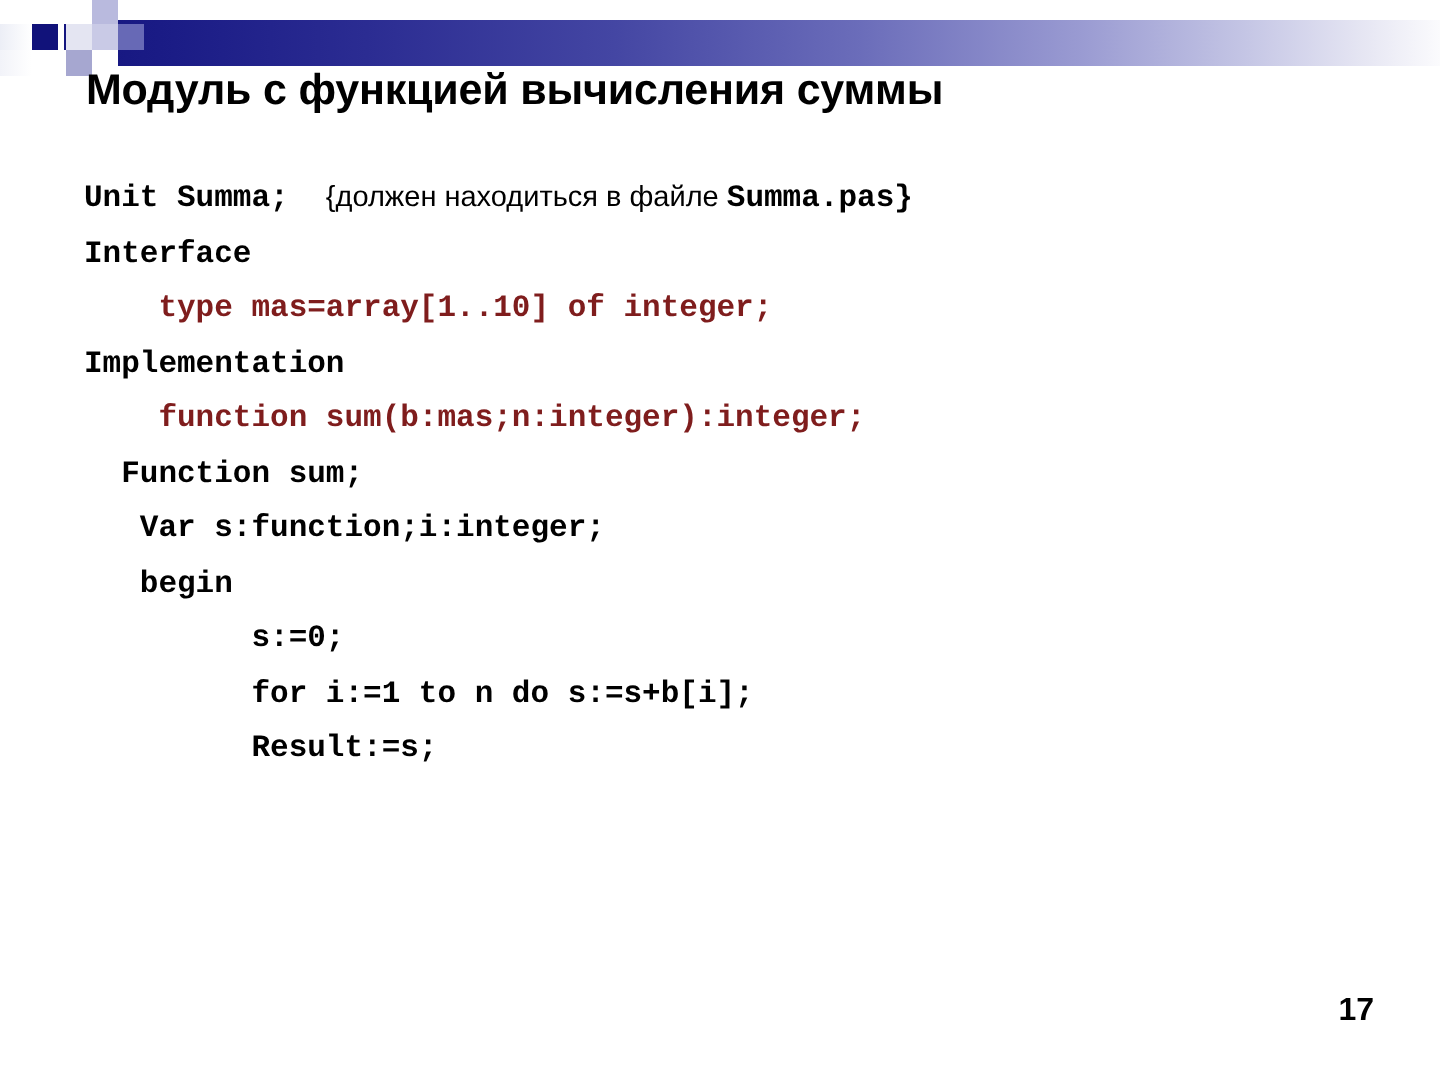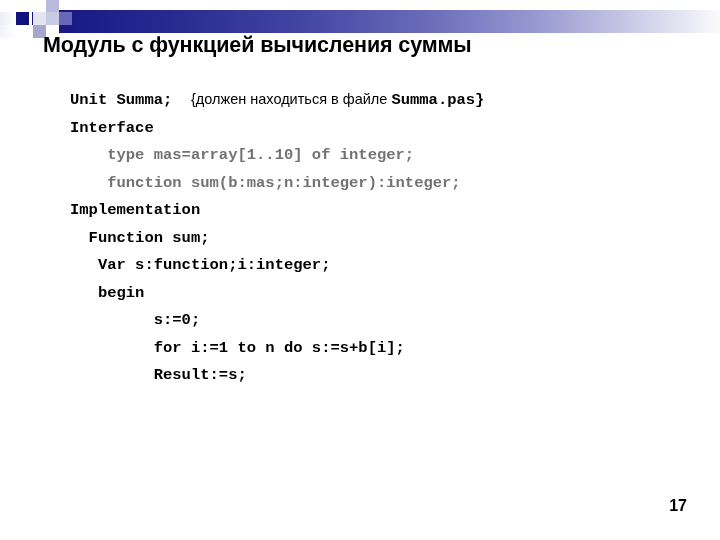--- a/index.html
+++ b/index.html
@@ -79,23 +79,22 @@
     top: 86px;
     width: 660px;
   }
   .code-line {
     font-family: "Liberation Mono", "DejaVu Sans Mono", monospace;
     font-size: 15.5px;
     font-weight: bold;
     line-height: 27.5px;
     color: #000000;
     white-space: pre;
-    margin-left: 28px;
   }
-  .code-line.blue { color: #737373; }
+  .code-line.blue { color: #7f1d1d; }
   .cmt {
     font-family: "Liberation Sans", sans-serif;
     font-weight: normal;
     font-size: 14.5px;
     color: #000000;
   }
 
   
   .page-number {
     position: absolute;
@@ -125,22 +124,22 @@
   <div class="sq sq-h"></div>
   <div class="sq sq-d"></div>
   <div class="sq sq-g"></div>
 
   <div class="title">Модуль с функцией вычисления суммы</div>
 
   <div class="code-body">
       <div class="code-line"><span>Unit Summa;  </span><span class="cmt">{должен находиться в файле </span><span>Summa.pas}</span></div>
       <div class="code-line"><span>Interface</span></div>
       <div class="code-line blue"><span>    type mas=array[1..10] of integer;</span></div>
+      <div class="code-line"><span>Implementation</span></div>
       <div class="code-line blue"><span>    function sum(b:mas;n:integer):integer;</span></div>
-      <div class="code-line"><span>Implementation</span></div>
       <div class="code-line"><span>  Function sum;</span></div>
       <div class="code-line"><span>   Var s:function;i:integer;</span></div>
       <div class="code-line"><span>   begin</span></div>
       <div class="code-line"><span>         s:=0;</span></div>
       <div class="code-line"><span>         for i:=1 to n do s:=s+b[i];</span></div>
       <div class="code-line"><span>         Result:=s;</span></div>
     </div>
 
   <div class="page-number">17</div>
 

